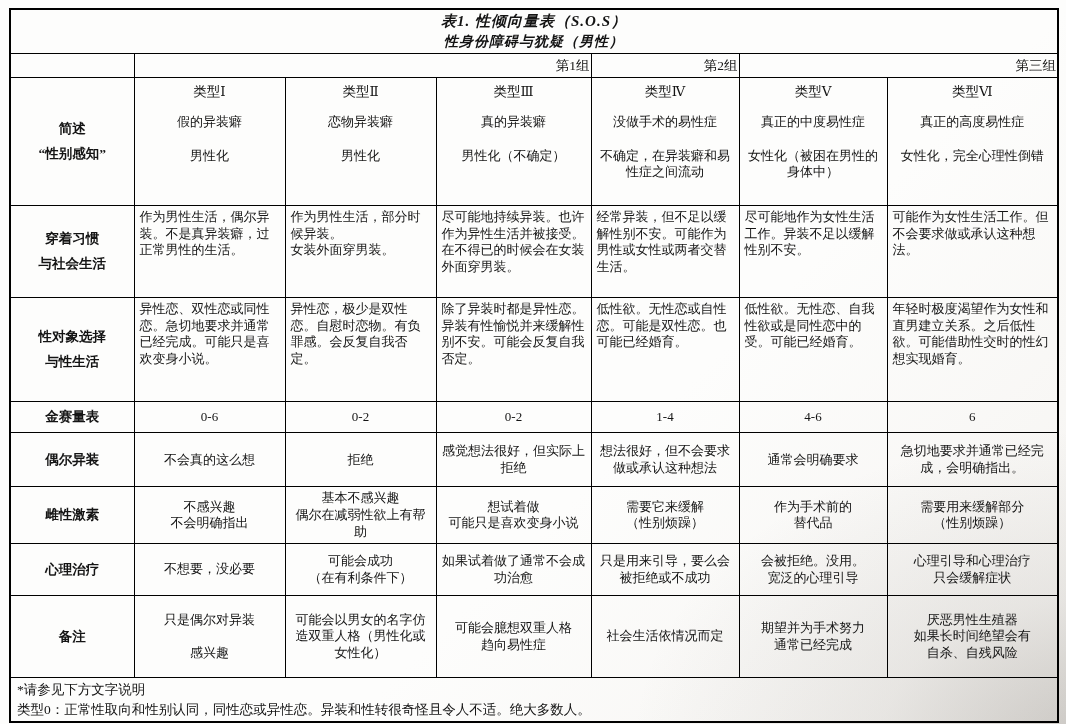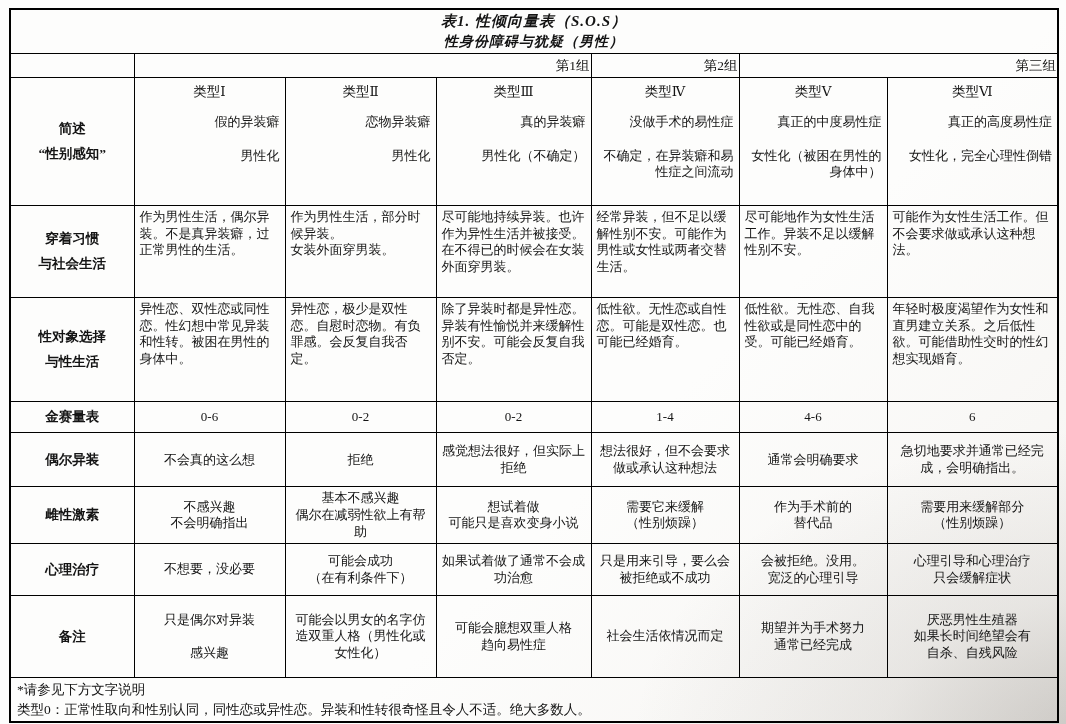--- a/index.html
+++ b/index.html
@@ -45,21 +45,21 @@
   td.rowhead {
     text-align: center; vertical-align: middle;
     font-weight: 700; font-size: 13.5px;
     white-space: pre-line;
     line-height: 1.8;
   }
   
   tr.h-summary { height: 128px; }
   td.type-cell { vertical-align: top; margin-top: 28px; }
   .type-label { text-align: center; margin: 2px 0 14px 0; font-size: 13.5px; }
-  .type-desc { text-align: right; white-space: pre-line; }
+  .type-desc { text-align: center; white-space: pre-line; }
   
   td.cell { white-space: pre-line; }
   tr.r-text td.cell { text-align: left; vertical-align: top; }
   tr.r-mid  td.cell { text-align: center; vertical-align: middle; }
   tr.h-dress   { height: 92px; }
   tr.h-sex     { height: 104px; }
   tr.h-kinsey  { height: 28px; }
   tr.h-conv    { height: 54px; }
   tr.h-estro   { height: 50px; }
   tr.h-psych   { height: 52px; }
@@ -149,21 +149,21 @@
 女装外面穿男装。</td>
       <td class="cell">尽可能地持续异装。也许作为异性生活并被接受。在不得已的时候会在女装外面穿男装。</td>
       <td class="cell">经常异装，但不足以缓解性别不安。可能作为男性或女性或两者交替生活。</td>
       <td class="cell">尽可能地作为女性生活工作。异装不足以缓解性别不安。</td>
       <td class="cell">可能作为女性生活工作。但不会要求做或承认这种想法。</td>
     </tr>
 
     <tr class="r-text h-sex">
       <td class="rowhead">性对象选择
 与性生活</td>
-      <td class="cell">异性恋、双性恋或同性恋。性幻想中常见异装和性转。被困在男性的身体中。</td>
+      <td class="cell">异性恋、双性恋或同性恋。急切地要求并通常已经完成。可能只是喜欢变身小说。</td>
       <td class="cell">异性恋，极少是双性恋。自慰时恋物。有负罪感。会反复自我否定。</td>
       <td class="cell">除了异装时都是异性恋。异装有性愉悦并来缓解性别不安。可能会反复自我否定。</td>
       <td class="cell">低性欲。无性恋或自性恋。可能是双性恋。也可能已经婚育。</td>
       <td class="cell">低性欲。无性恋、自我性欲或是同性恋中的受。可能已经婚育。</td>
       <td class="cell">年轻时极度渴望作为女性和直男建立关系。之后低性欲。可能借助性交时的性幻想实现婚育。</td>
     </tr>
 
     <tr class="r-mid h-kinsey">
       <td class="rowhead">金赛量表</td>
       <td class="cell">0-6</td>

